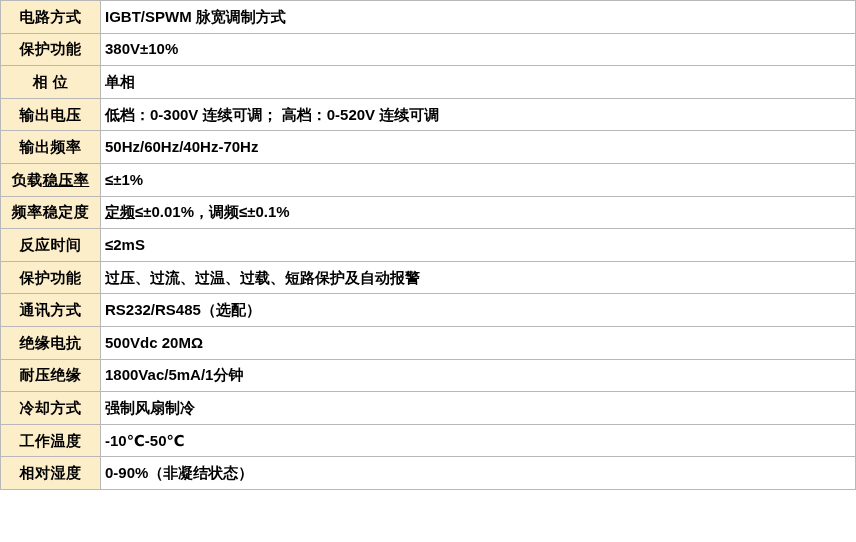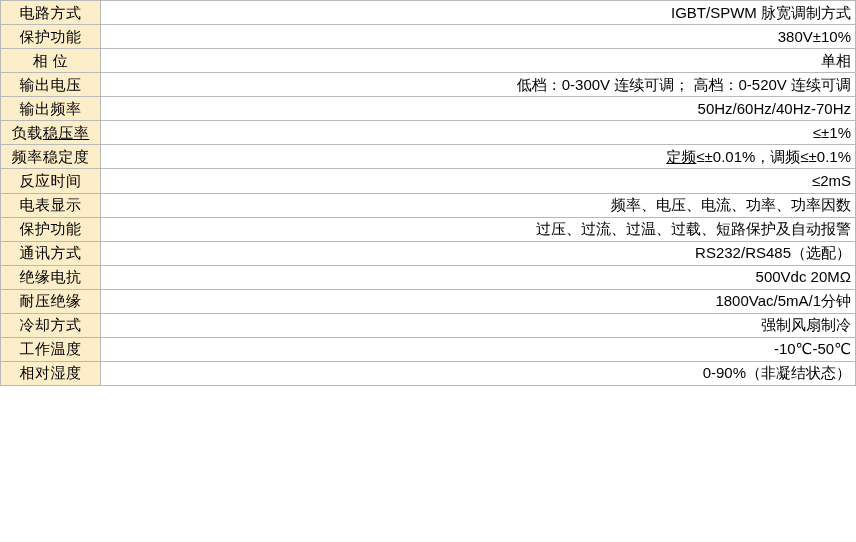--- a/index.html
+++ b/index.html
@@ -10,40 +10,41 @@
   body {
     width: 856px;
     height: 542px;
     font-family: "Liberation Sans", "DejaVu Sans", sans-serif;
     overflow: hidden;
   }
   table.spec-table {
     border-collapse: collapse;
     table-layout: fixed;
     width: 856px;
-    height: 386px;
+    height: 490px;
+    font-weight: bold;
   }
   table.spec-table td {
     border: 1px solid #b8b8b8;
     padding: 0 4px;
     font-size: 15px;
     color: #000000;
     line-height: 1.2;
     box-sizing: border-box;
   }
   td.label-cell {
     width: 100px;
     background: #fdeeca;
     text-align: center;
     white-space: nowrap;
     letter-spacing: 0.5px;
   }
   td.value-cell {
     background: #ffffff;
-    text-align: right;
+    text-align: left;
     white-space: nowrap;
   }
   .underline-seg {
     text-decoration: underline;
   }
 </style>
 </head>
 <body>
 
 <table class="spec-table">
@@ -74,24 +75,20 @@
     </tr>
     <tr>
       <td class="label-cell">频率稳定度</td>
       <td class="value-cell"><span class="underline-seg">定频</span><span>≤±0.01%，调频≤±0.1%</span></td>
     </tr>
     <tr>
       <td class="label-cell">反应时间</td>
       <td class="value-cell">≤2mS</td>
     </tr>
     <tr>
-      <td class="label-cell">电表显示</td>
-      <td class="value-cell">频率、电压、电流、功率、功率因数</td>
-    </tr>
-    <tr>
       <td class="label-cell">保护功能</td>
       <td class="value-cell">过压、过流、过温、过载、短路保护及自动报警</td>
     </tr>
     <tr>
       <td class="label-cell">通讯方式</td>
       <td class="value-cell">RS232/RS485（选配）</td>
     </tr>
     <tr>
       <td class="label-cell">绝缘电抗</td>
       <td class="value-cell">500Vdc  20MΩ</td>

